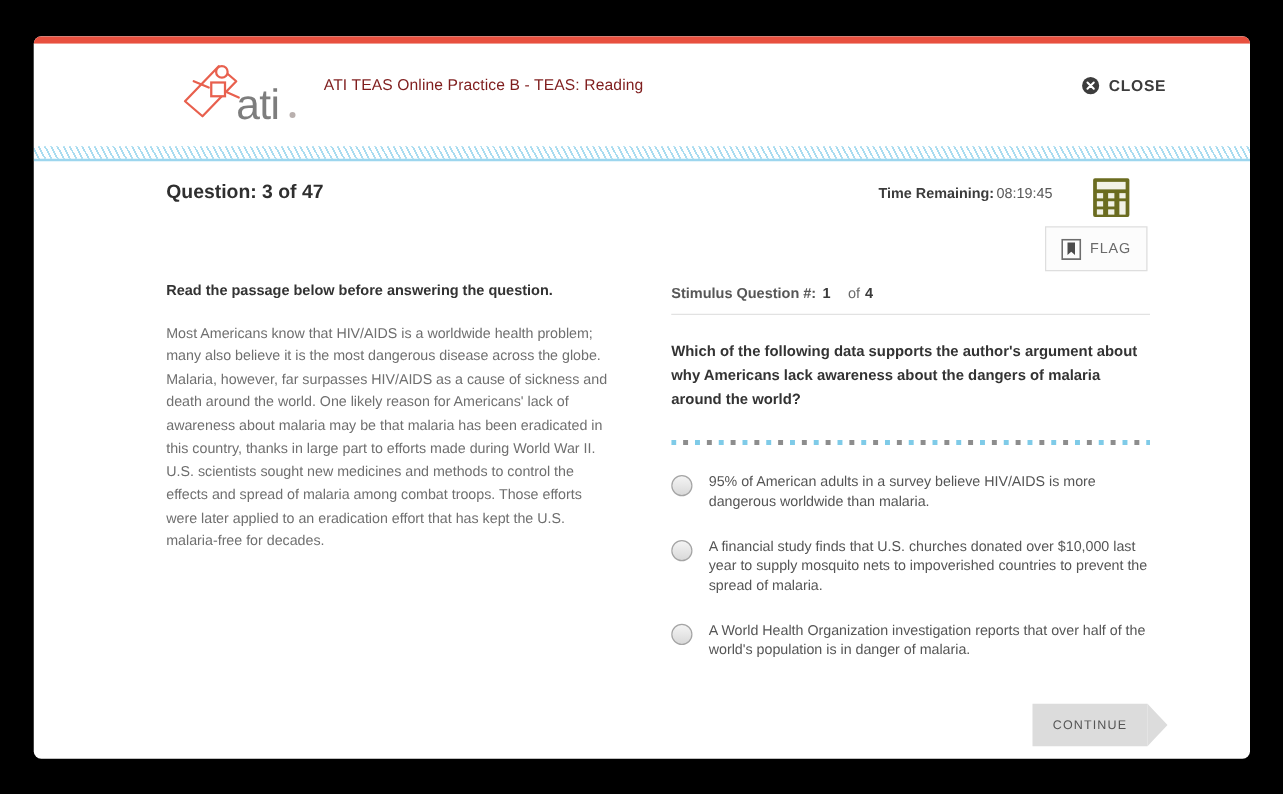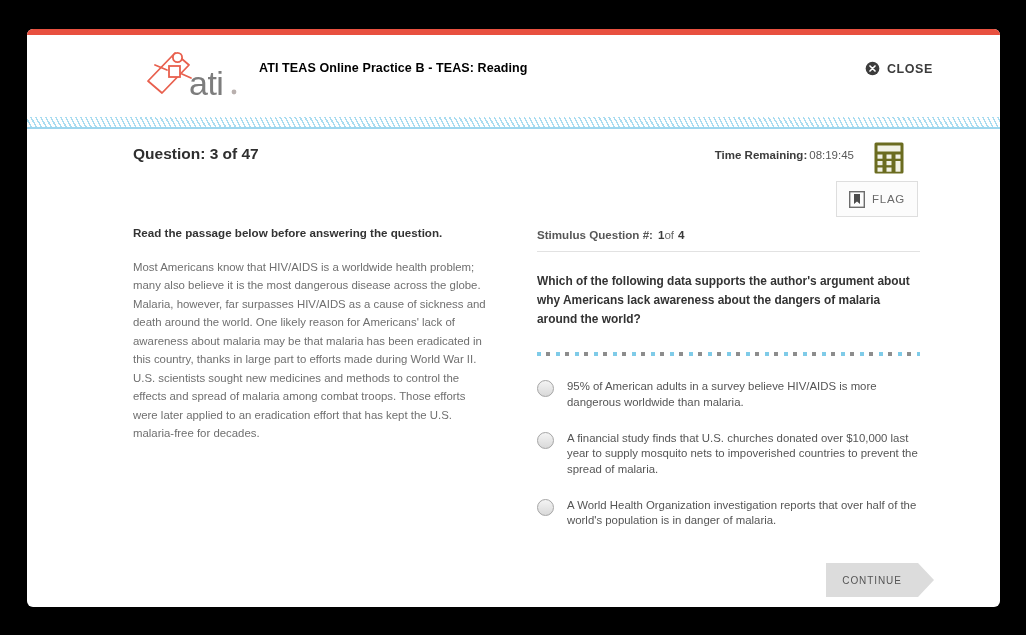--- a/index.html
+++ b/index.html
@@ -55,22 +55,22 @@
     width: 96px;
     height: 56px;
     text-align: center;
   }
 
   #header-title {
     position: absolute;
     left: 232px;
     top: 26px;
     font-size: 12.5px;
-    font-weight: bold;
-    color: #000000;
+    font-weight: normal;
+    color: #7f1d1d;
     letter-spacing: 0.1px;
     white-space: nowrap;
   }
 
   #close-button {
     position: absolute;
     right: 67px;
     top: 26px;
     display: flex;
     align-items: center;
@@ -130,21 +130,21 @@
     position: absolute;
     left: 106px;
     top: 16px;
     font-size: 15.5px;
     font-weight: bold;
     color: #2f2f2f;
     white-space: nowrap;
   }
   #time-remaining-block {
     position: absolute;
-    right: 146px;
+    right: 158px;
     top: 20px;
     font-size: 11.5px;
     white-space: nowrap;
     margin-left: 41px;
   }
   #time-remaining-label {
     font-weight: bold;
     color: #3c3c3c;
   }
   #time-remaining-value {
@@ -237,21 +237,21 @@
   }
   #stimulus-index {
     font-size: 11.6px;
     font-weight: bold;
     color: #3b3b3b;
     margin-left: 5px;
   }
   #stimulus-of {
     font-size: 11.6px;
     color: #6a6a6a;
-    margin-left: 0;
+    margin-left: 14px;
   }
   #stimulus-total {
     font-size: 11.6px;
     font-weight: bold;
     color: #3b3b3b;
     margin-left: 4px;
   }
 
   #question-stem {
     margin: 20px 0 0 0;

